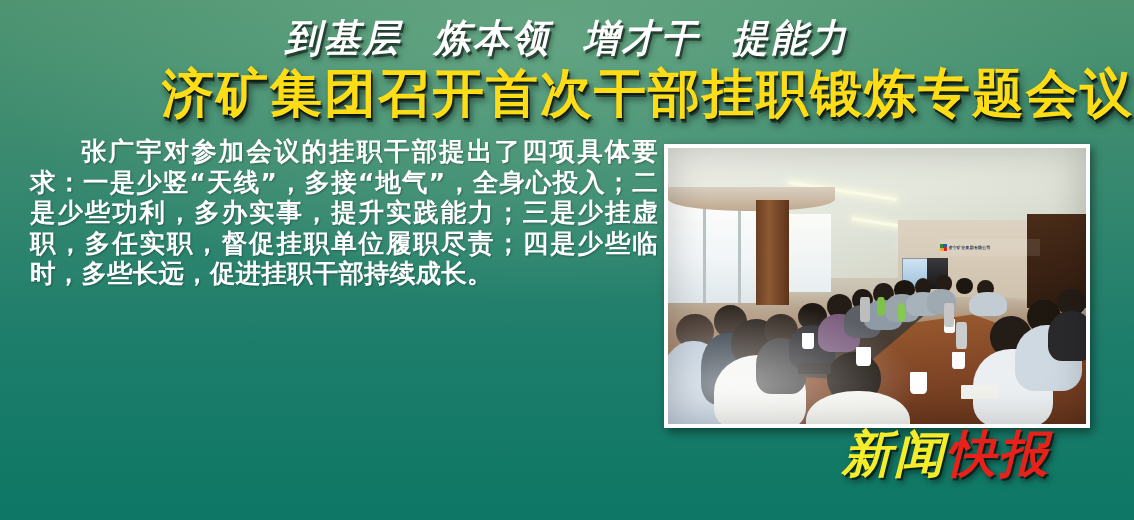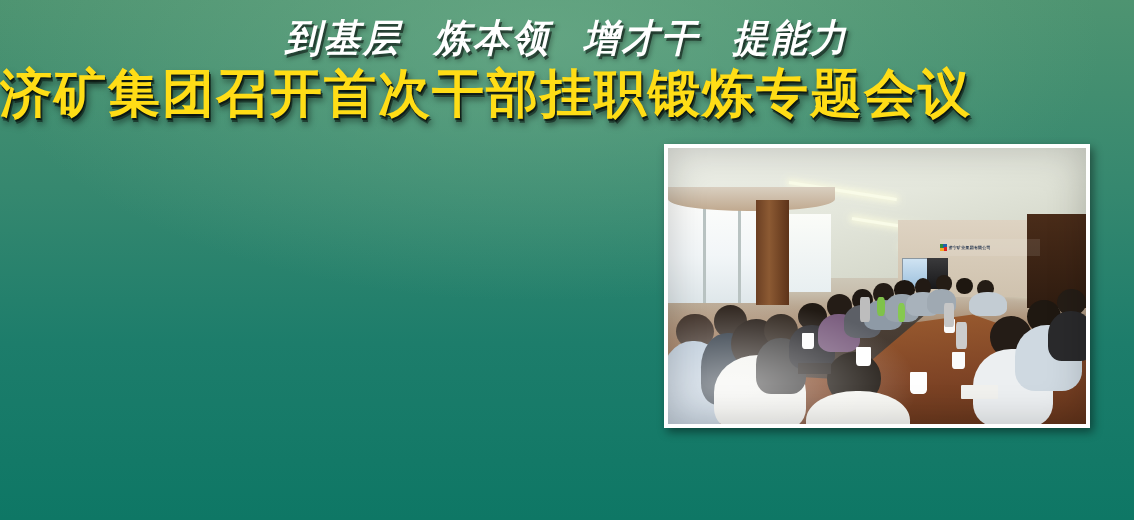--- a/index.html
+++ b/index.html
@@ -38,21 +38,21 @@
     transform: scaleY(1.06);
   }
   .slogan .seg { display: inline-block; margin: 0 16px; }
 
   
   .headline {
     position: absolute;
     top: 64px;
     left: 0;
     width: 1134px;
-    text-align: left;
+    text-align: right;
     color: #ffdd16;
     font-size: 52px;
     line-height: 58px;
     font-weight: 700;
     letter-spacing: 2px;
     font-family: "DejaVu Sans", "Liberation Sans", sans-serif;
     text-shadow:
       1px 2px 0 rgba(0,0,0,0.55),
       2px 4px 0 rgba(0,0,0,0.45),
       3px 6px 7px rgba(0,0,0,0.55);
@@ -216,20 +216,21 @@
 
 <div id="poster">
 
   <div class="slogan">
     <span class="seg">到基层</span><span class="seg">炼本领</span><span class="seg">增才干</span><span class="seg">提能力</span>
   </div>
 
   <div class="headline">济矿集团召开首次干部挂职锻炼专题会议</div>
 
   <div class="body-copy">
+    <p>张广宇对参加会议的挂职干部提出了四项具体要求：一是少竖“天线”，多接“地气”，全身心投入；二是少些功利，多办实事，提升实践能力；三是少挂虚职，多任实职，督促挂职单位履职尽责；四是少些临时，多些长远，促进挂职干部持续成长。</p>
   </div>
 
   <div class="photo-frame">
     <div class="photo">
       <div class="ph-ceiling"></div>
       <div class="ph-light ph-l1"></div>
       <div class="ph-light ph-l2"></div>
       <div class="ph-light ph-l3"></div>
       <div class="ph-light ph-l4"></div>
       <div class="ph-light ph-l5"></div>
@@ -298,14 +299,15 @@
       <div class="p" style="left:66%;top:56%;width:2.4%;height:9%;background:#c6c6c6;border-radius:18%;"></div>
       <div class="p" style="left:69%;top:63%;width:2.6%;height:10%;background:#cccccc;border-radius:18%;"></div>
       <div class="p" style="left:70%;top:86%;width:9%;height:5%;background:#f1f1ee;border-radius:3%;"></div>
       <div class="p" style="left:31%;top:78%;width:8%;height:4%;background:#2a2522;border-radius:3%;"></div>
 
       <div class="glow-left"></div>
       <div class="vign"></div>
     </div>
   </div>
 
+  <div class="stamp"><span class="yellow">新闻</span><span class="red">快报</span></div>
 
 </div>
 
 </body></html>

